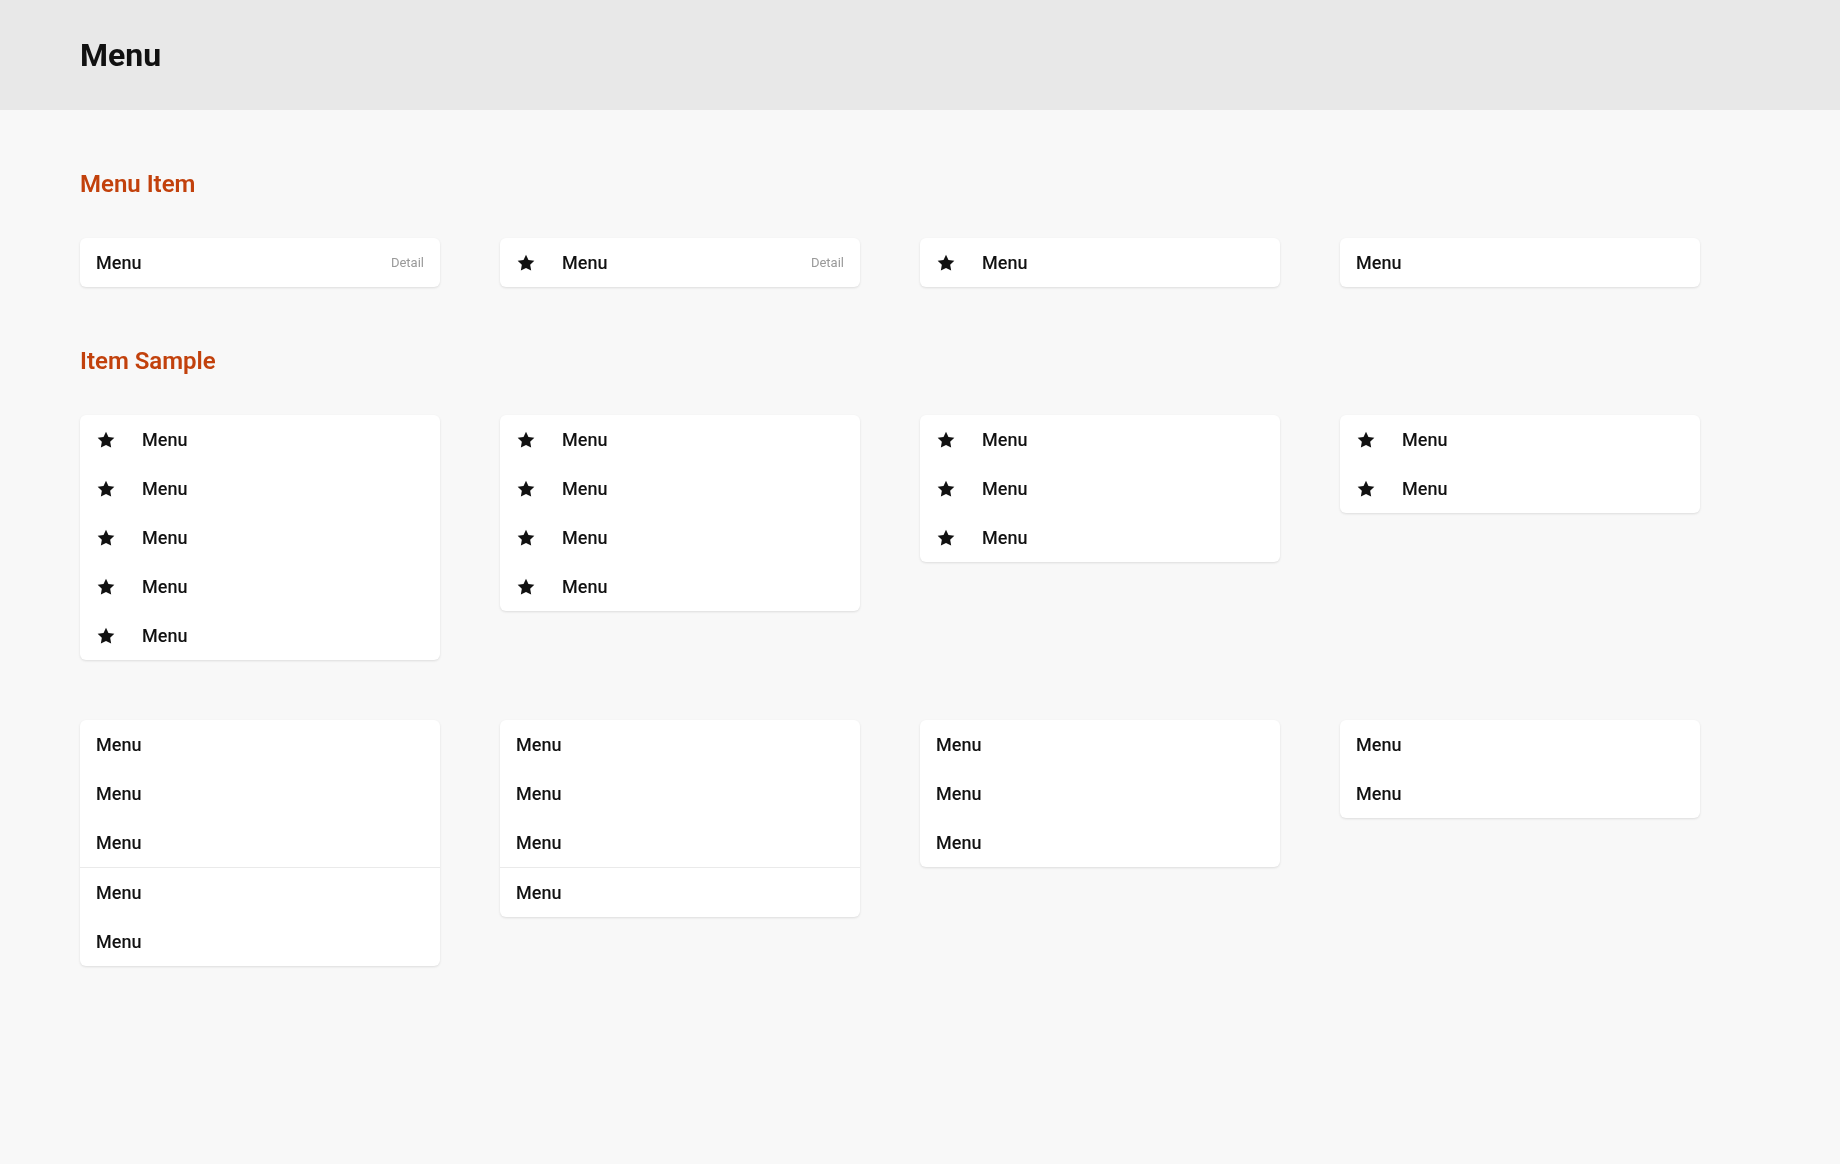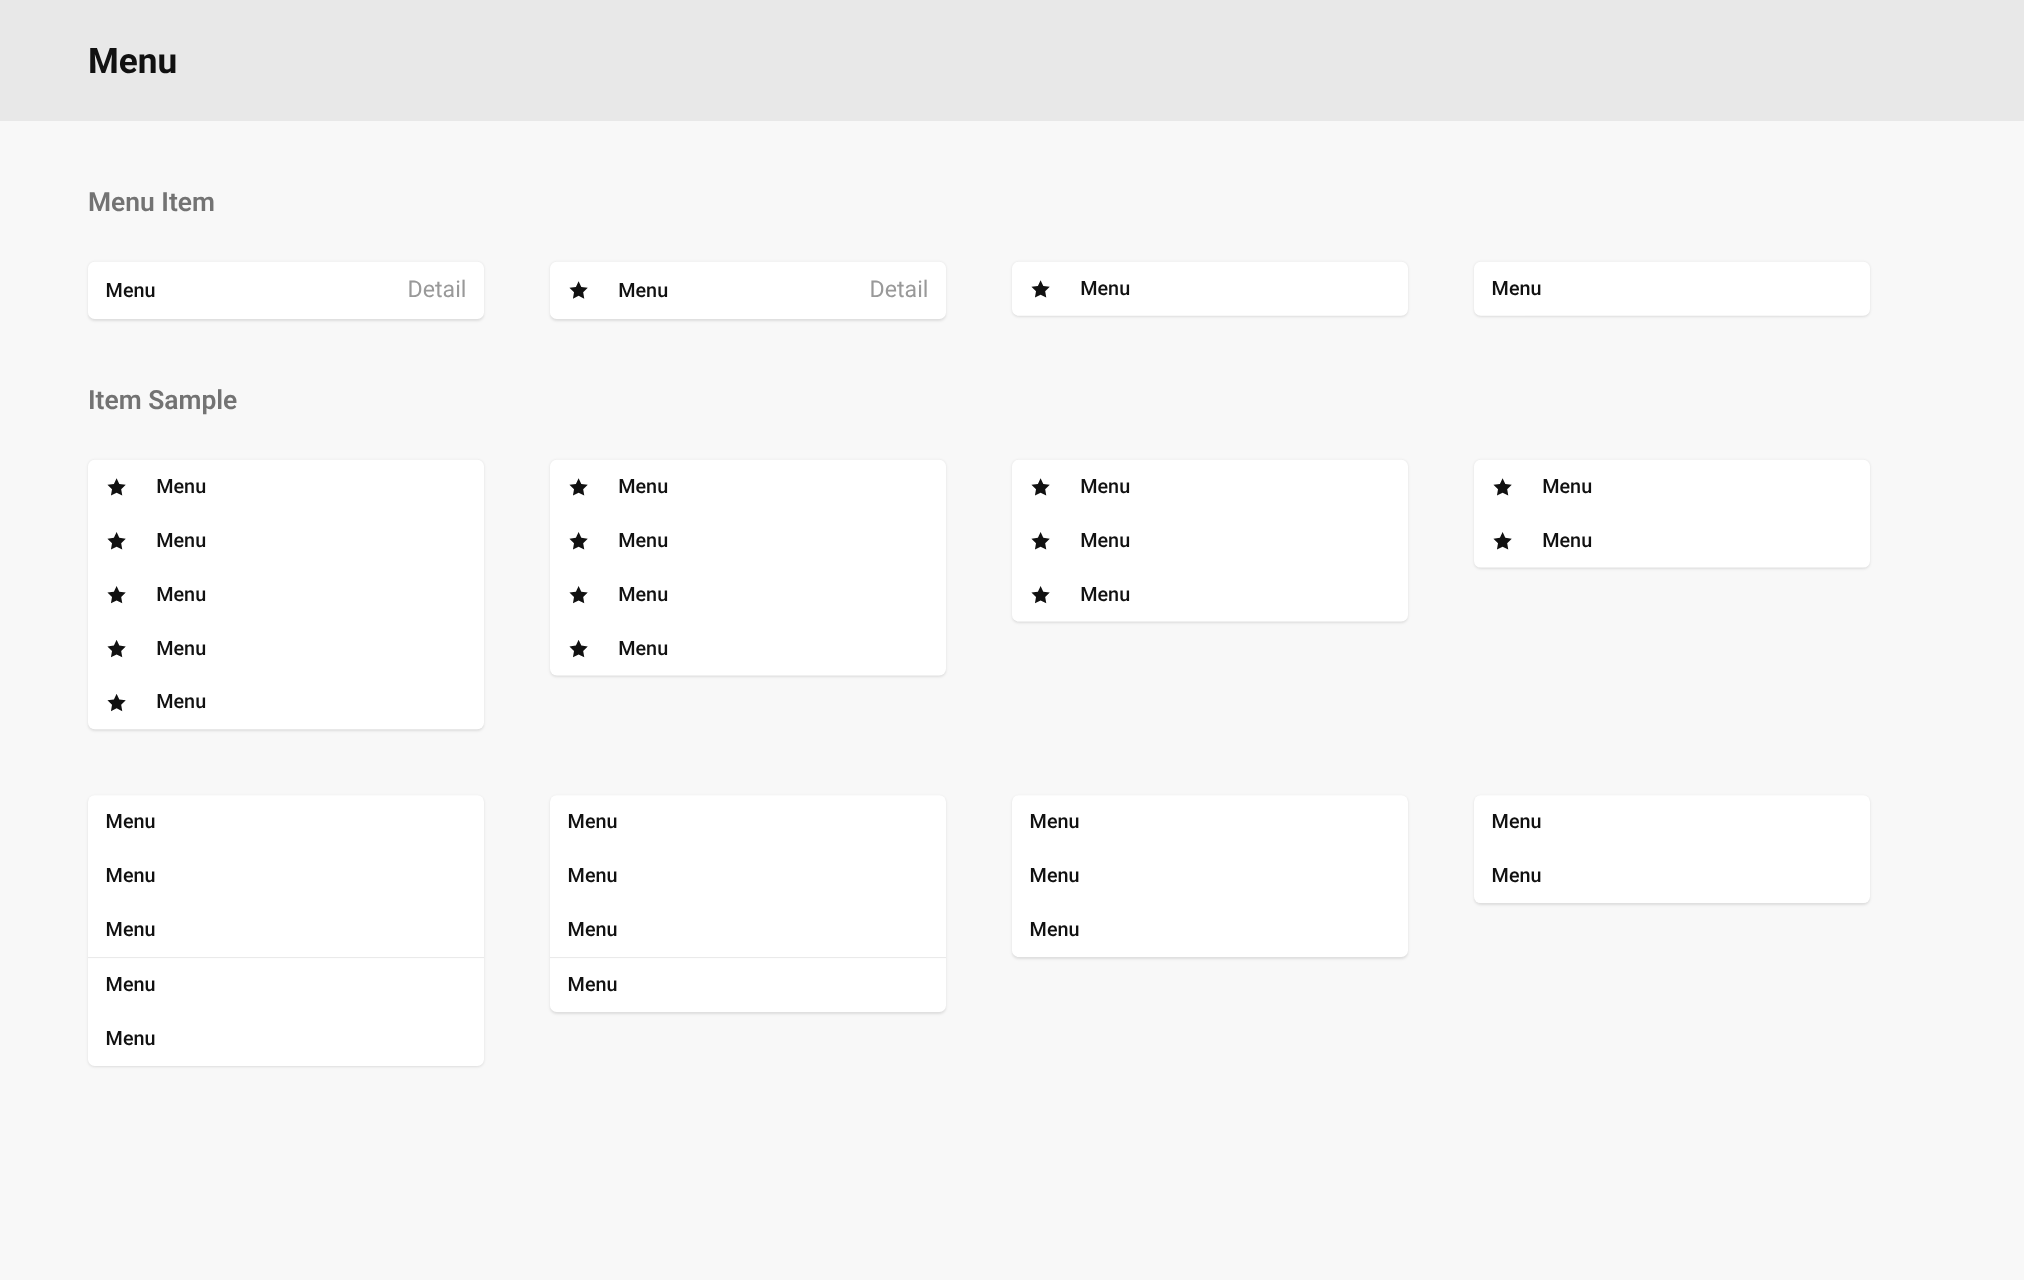--- a/index.html
+++ b/index.html
@@ -18,21 +18,21 @@
     }
     .page-title {
       color: #111;
       font-size: 32px;
       font-weight: 700;
     }
     .content {
       padding: 60px 80px;
     }
     .section-title {
-      color: #737373;
+      color: #c2410c;
       font-size: 24px;
       font-weight: 600;
       margin-bottom: 40px;
     }
     .section {
       margin-bottom: 60px;
     }
     .row {
       display: flex;
       gap: 60px;
@@ -68,21 +68,21 @@
       margin-right: 26px;
     }
     .menu-label {
       color: #111;
       font-size: 18px;
       font-weight: 500;
       flex: 1;
     }
     .menu-detail {
       color: #999;
-      font-size: 21px;
+      font-size: 13px;
       font-weight: 400;
     }
     .divider {
       height: 1px;
       background: #eaeaea;
       margin: 0;
     }
   </style>
 </head>
 <body>

